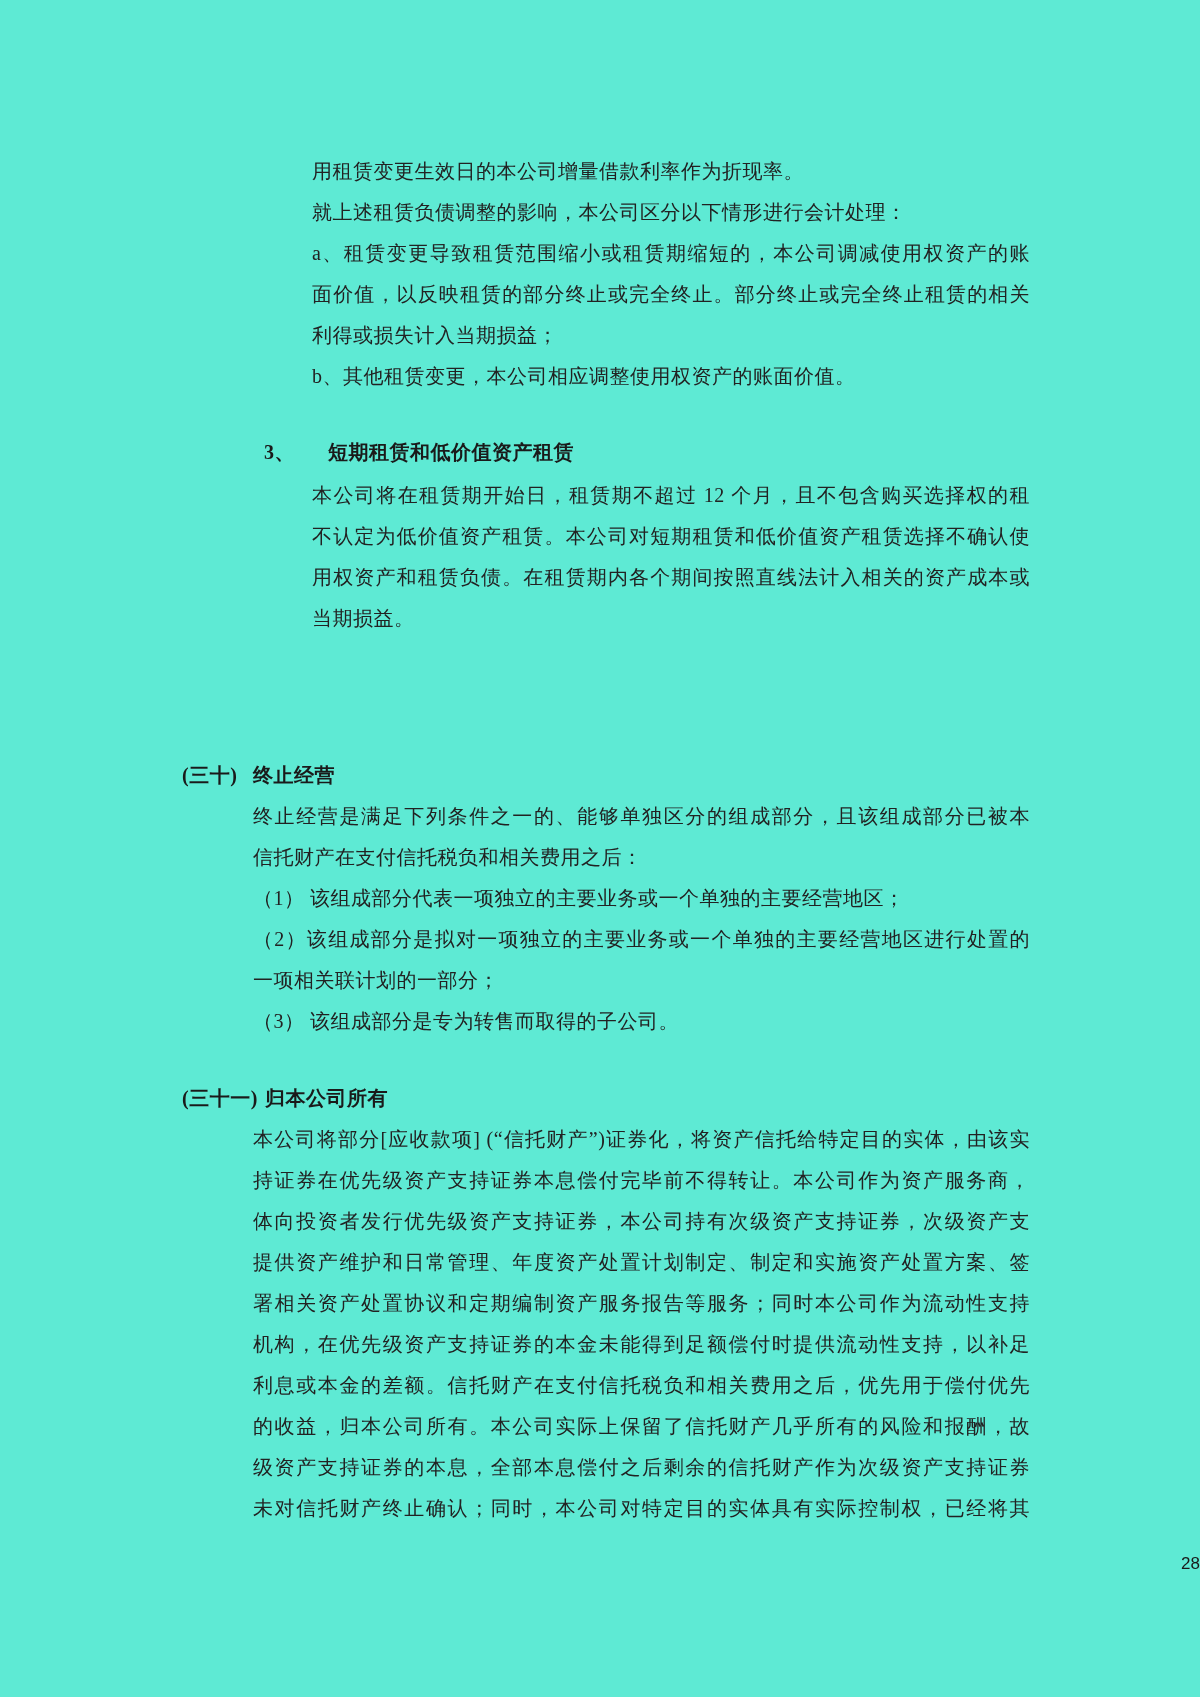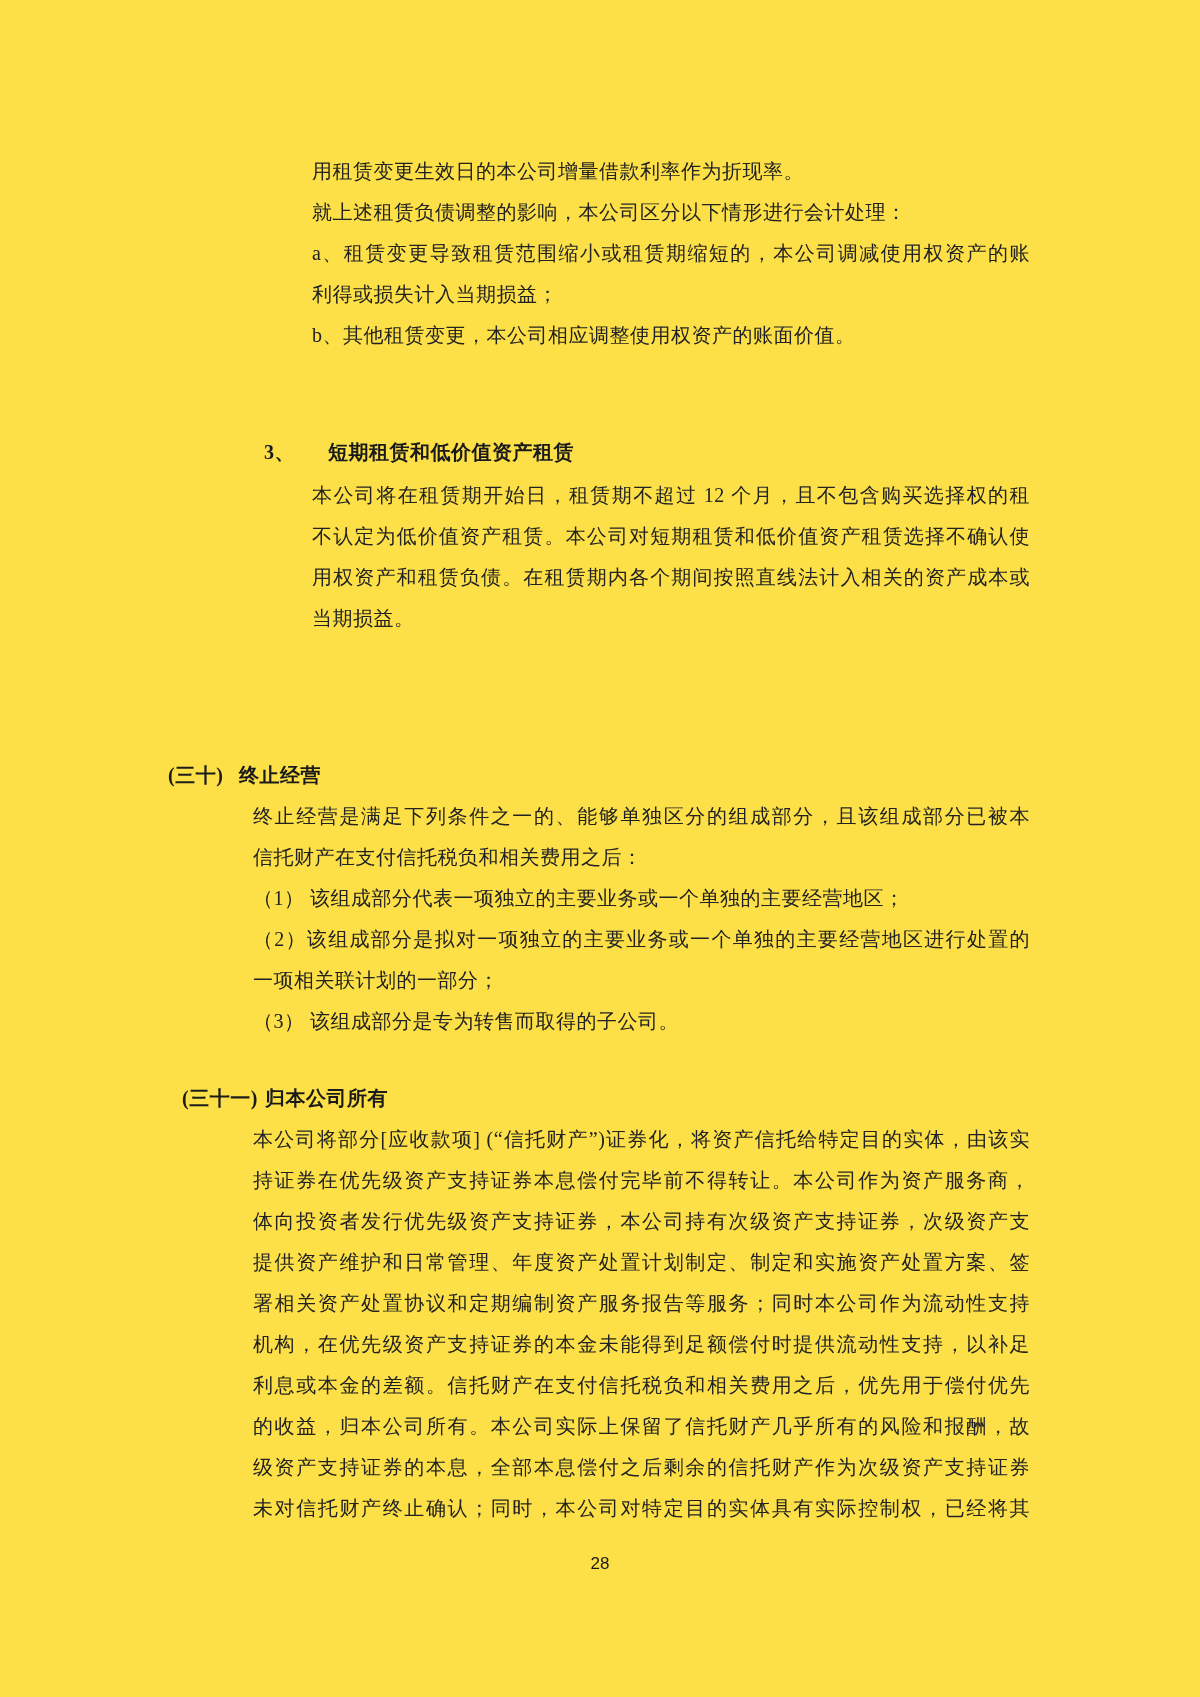--- a/index.html
+++ b/index.html
@@ -4,21 +4,21 @@
 <style>
   html, body {
     margin: 0;
     padding: 0;
     background: #ffffff;
   }
   .sheet {
     position: relative;
     width: 1200px;
     height: 1697px;
-    background: #fde047;
+    background: #5eead4;
     overflow: hidden;
     font-family: "Liberation Serif", "DejaVu Serif", serif;
     color: #222222;
   }
   .block {
     position: absolute;
     font-size: 20px;
     line-height: 41px;
     letter-spacing: 0.5px;
   }
@@ -39,50 +39,51 @@
 
   
   #para-intro        { top: 151px;  left: 312px; width: 718px; }
 
   
   #heading-short-lease { top: 432px; left: 248px; width: 782px; margin-left: 16px; }
   #heading-short-lease .h-label { width: 64px; }
   #para-short-lease  { top: 475px;  left: 312px; width: 718px; }
 
   
-  #heading-discontinued { top: 755px; left: 168px; width: 848px; }
+  #heading-discontinued { top: 755px; left: 182px; width: 848px; }
   #heading-discontinued .h-label { width: 71px; }
   #para-discontinued { top: 796px;  left: 253px; width: 777px; }
 
   
   #heading-securitization { top: 1078px; left: 182px; width: 848px; }
   #heading-securitization .h-label { width: 83px; }
   #para-securitization { top: 1119px; left: 253px; width: 777px; }
 
   .page-number {
     position: absolute;
     top: 1552px;
     left: 0;
     width: 100%;
-    text-align: center;
+    text-align: right;
     font-size: 17px;
     line-height: 24px;
     font-family: "Liberation Sans", "DejaVu Sans", sans-serif;
     color: #1a1a1a;
   }
 </style>
 </head>
 <body>
 
 <div class="sheet">
   <div id="doc">
       <div id="para-intro" class="block paragraph">
         <div class="line">用租赁变更生效日的本公司增量借款利率作为折现率。</div>
         <div class="line">就上述租赁负债调整的影响，本公司区分以下情形进行会计处理：</div>
         <div class="line just">a、租赁变更导致租赁范围缩小或租赁期缩短的，本公司调减使用权资产的账</div>
+        <div class="line just">面价值，以反映租赁的部分终止或完全终止。部分终止或完全终止租赁的相关</div>
         <div class="line">利得或损失计入当期损益；</div>
         <div class="line">b、其他租赁变更，本公司相应调整使用权资产的账面价值。</div>
       </div>
       <div id="heading-short-lease" class="block heading"><span class="h-label">3、</span><span class="h-title">短期租赁和低价值资产租赁</span></div>
       <div id="para-short-lease" class="block paragraph">
         <div class="line just">本公司将在租赁期开始日，租赁期不超过 12 个月，且不包含购买选择权的租</div>
         <div class="line just">不认定为低价值资产租赁。本公司对短期租赁和低价值资产租赁选择不确认使</div>
         <div class="line just">用权资产和租赁负债。在租赁期内各个期间按照直线法计入相关的资产成本或</div>
         <div class="line">当期损益。</div>
       </div>

